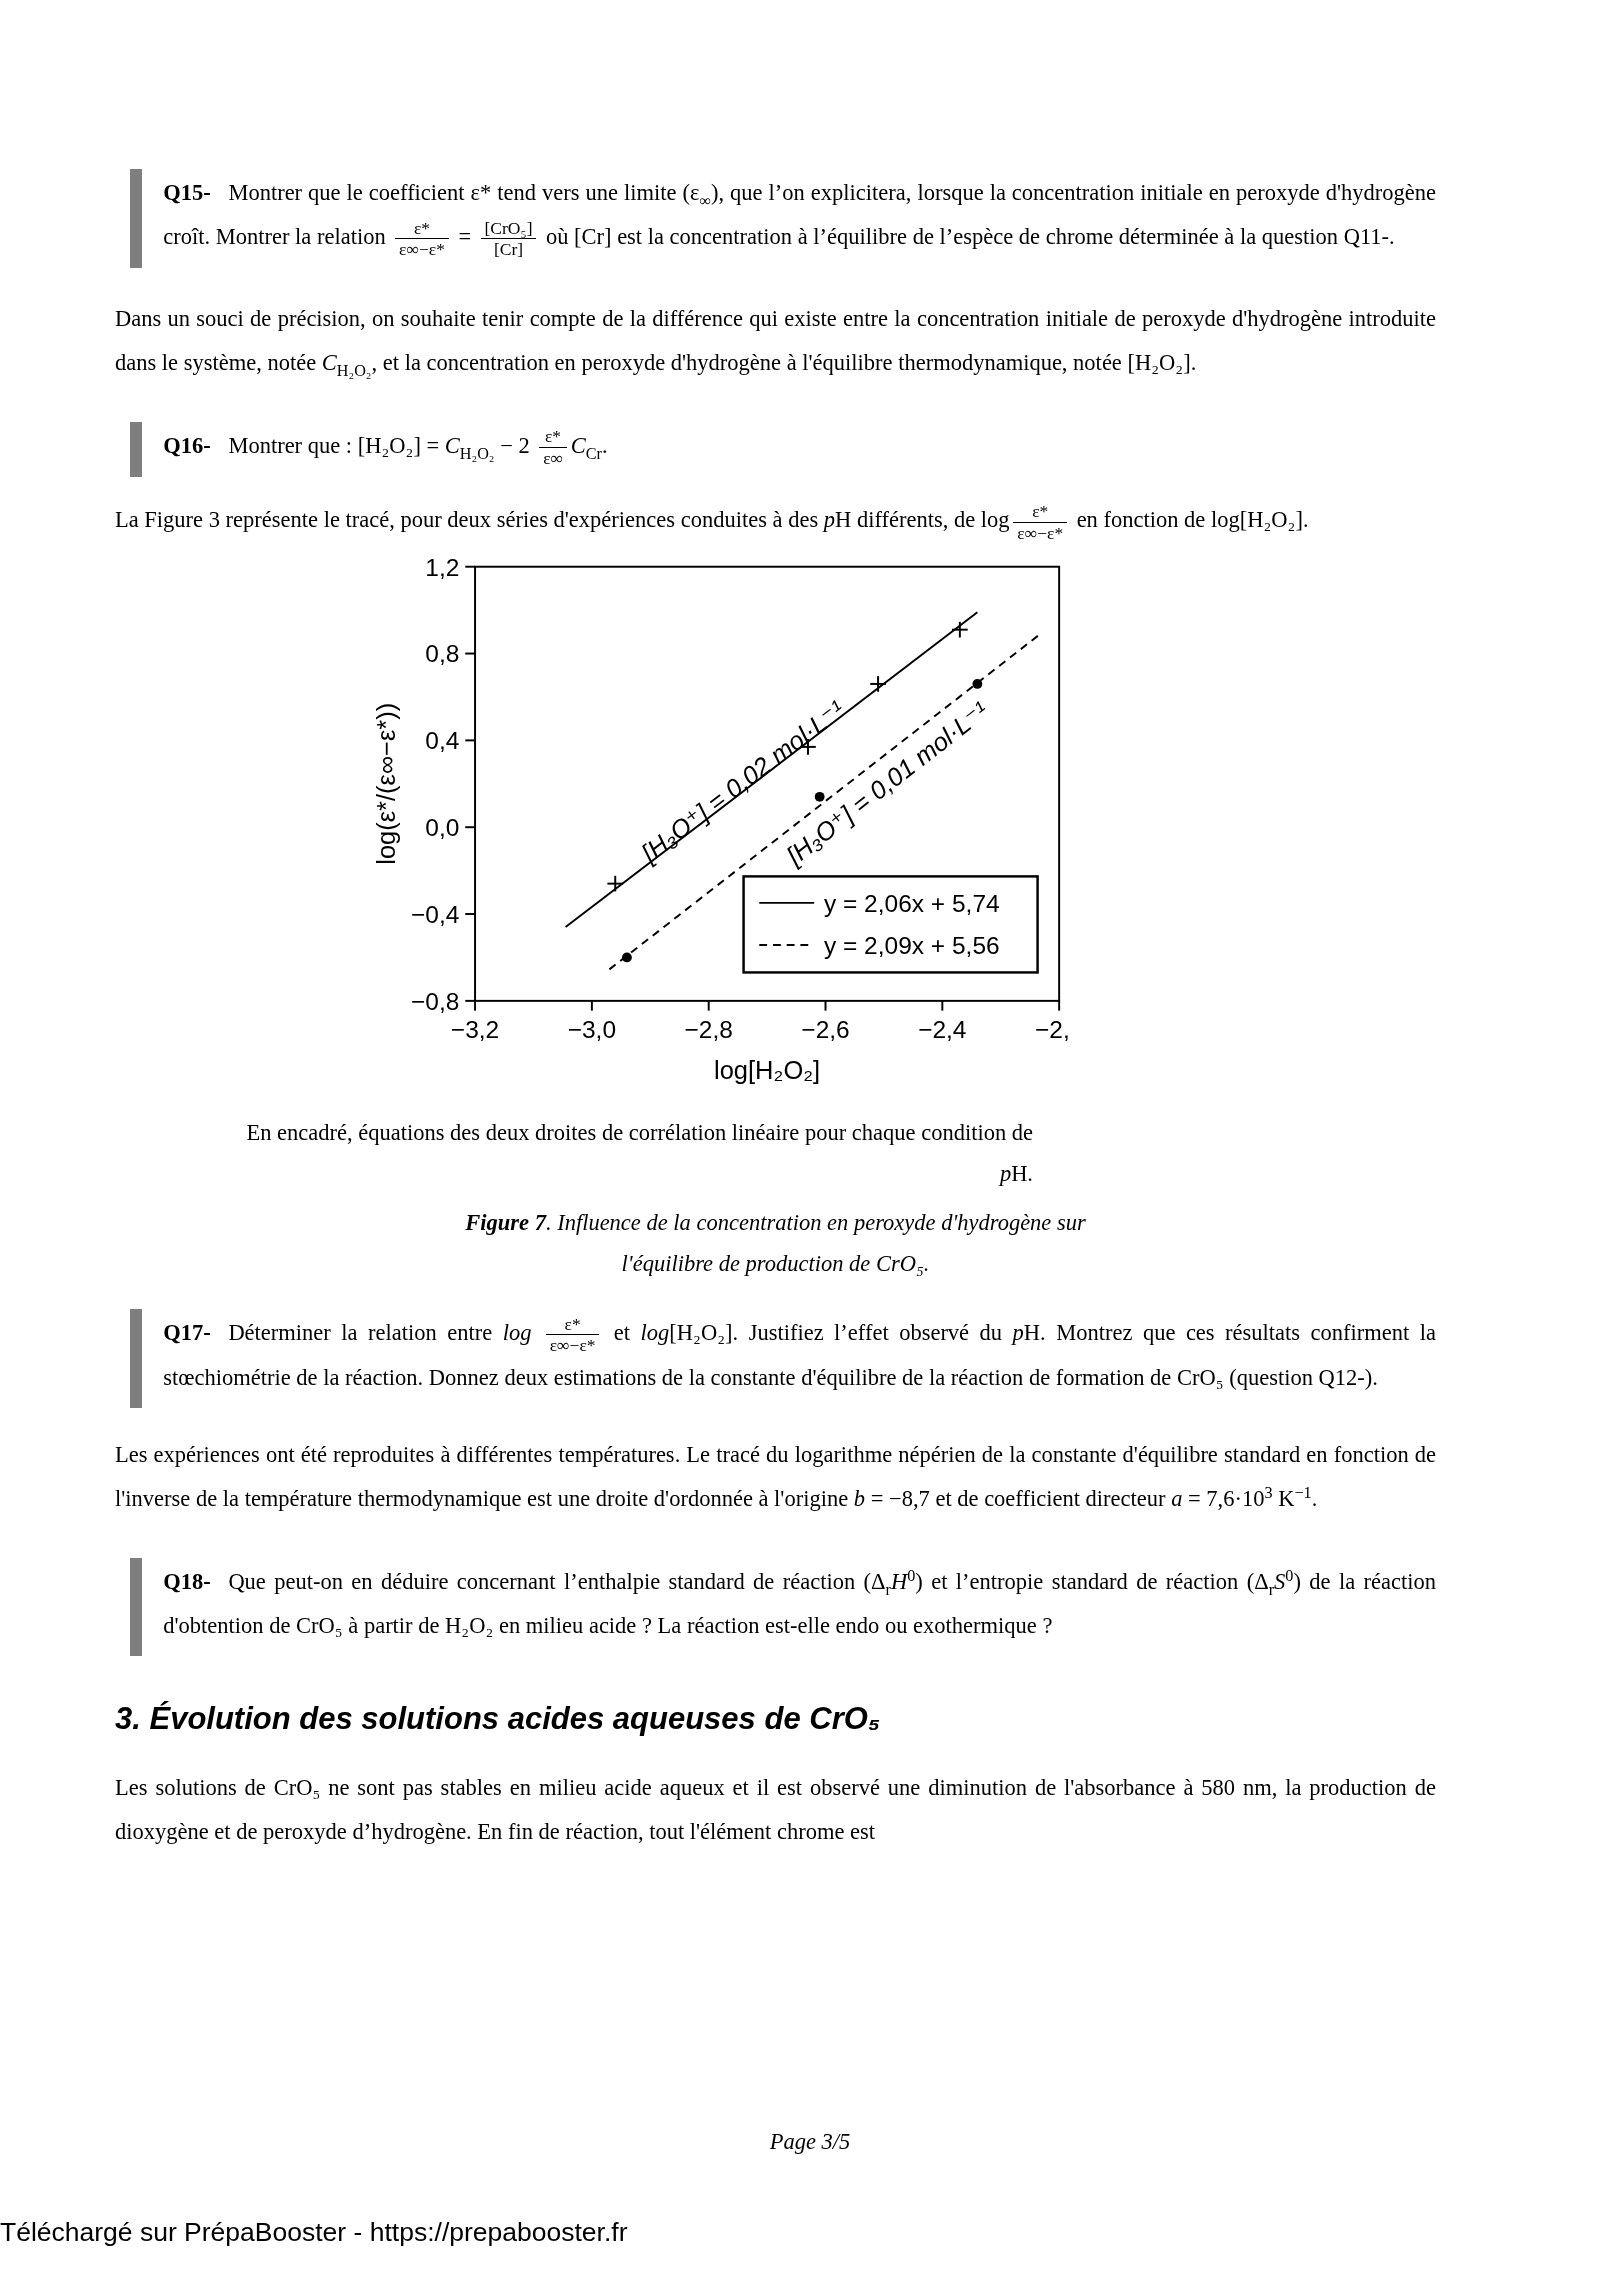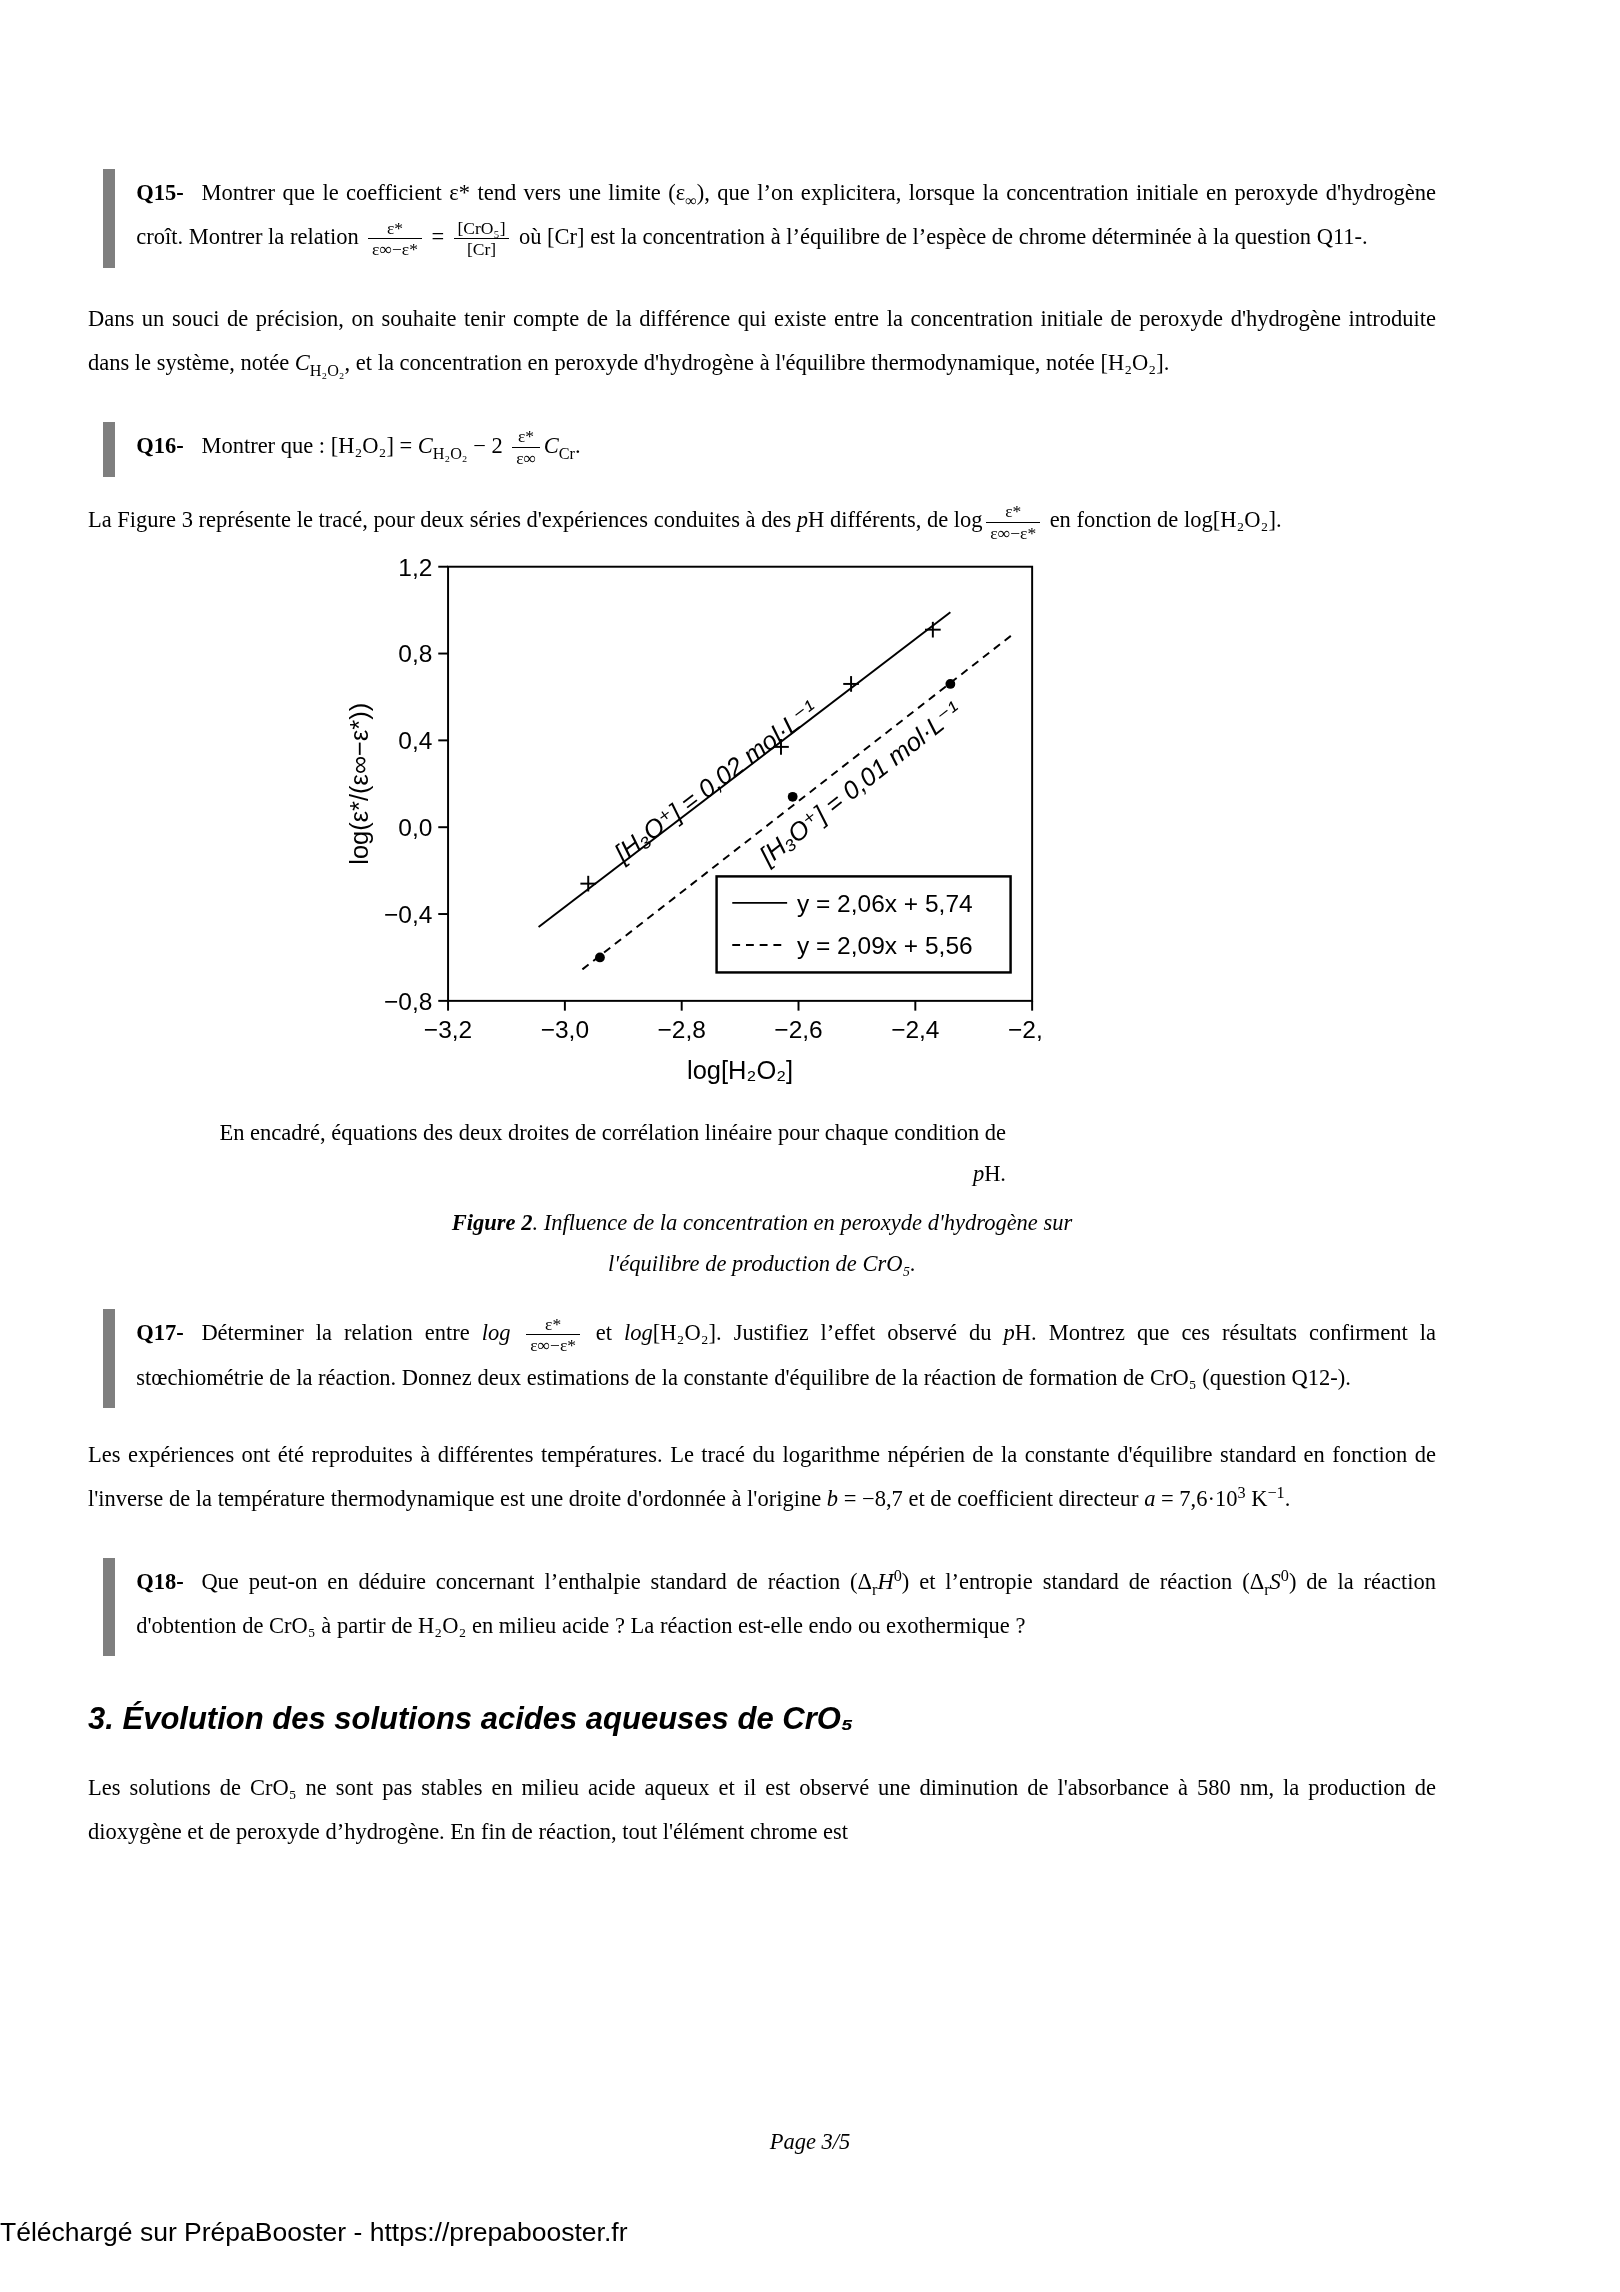--- a/index.html
+++ b/index.html
@@ -8,21 +8,21 @@
     width:1620px;
     height:2293px;
     background:#ffffff;
     color:#000;
     font-family:"Liberation Serif","DejaVu Serif",serif;
     font-size:22.5px;
     overflow:hidden;
   }
   .content{
     box-sizing:border-box;
-    padding:169px 184px 0 88px;
+    padding:169px 184px 0 115px;
   }
   p{margin:0;}
   .body{
     text-align:justify;
     line-height:44px;
   }
   .qblock{
     margin-left:14.7px;
     border-left:12.7px solid #7f7f7f;
     padding:2px 0 7.8px 21.6px;
@@ -146,21 +146,21 @@
             <text transform="translate(507.2800000000001 214.9005) rotate(-37.9)" text-anchor="middle" font-size="26" font-style="italic" dy="34">[H₃O⁺] = 0,01 mol·L⁻¹</text>
             <rect x="376" y="330" width="300" height="98" fill="#fff" stroke="#000" stroke-width="2.5"></rect>
             <line x1="392" y1="357" x2="448" y2="357" stroke="#000" stroke-width="2"></line>
             <text x="458" y="366" font-size="25">y = 2,06x + 5,74</text>
             <line x1="392" y1="400" x2="448" y2="400" stroke="#000" stroke-width="2" stroke-dasharray="8 6"></line>
             <text x="458" y="409" font-size="25">y = 2,09x + 5,56</text>
           </svg>
       </div>
       <div class="chart-note">En encadré, équations des deux droites de corrélation linéaire pour chaque condition de <span class="it">p</span>H.</div>
       <figcaption>
-        <div><span class="bi">Figure 2</span><span class="it">. Influence de la concentration en peroxyde d'hydrogène sur</span></div>
+        <div><span class="bi">Figure 7</span><span class="it">. Influence de la concentration en peroxyde d'hydrogène sur</span></div>
         <div><span class="it">l'équilibre de production de CrO₅.</span></div>
       </figcaption>
     </figure>
 
     <p class="qblock mt26"><b class="qlabel">Q17-</b><span>Déterminer la relation entre <span class="it">log </span><span class="frac"><span class="num">ε*</span><span class="den">ε∞−ε*</span></span> et <span class="it">log</span>[H₂O₂]. Justifiez l’effet observé du <span class="it">p</span>H. Montrez que ces résultats confirment la stœchiométrie de la réaction. Donnez deux estimations de la constante d'équilibre de la réaction de formation de CrO₅ (question Q12-).</span></p>
 
     <p class="body mt26">Les expériences ont été reproduites à différentes températures. Le tracé du logarithme népérien de la constante d'équilibre standard en fonction de l'inverse de la température thermodynamique est une droite d'ordonnée à l'origine <span class="it">b</span> = −8,7 et de coefficient directeur <span class="it">a</span> = 7,6·10<span class="sp">3</span> K<span class="sp">−1</span>.</p>
 
     <p class="qblock mt24"><b class="qlabel">Q18-</b><span>Que peut-on en déduire concernant l’enthalpie standard de réaction (Δ<span class="sb">r</span><span class="it">H</span><span class="sp">0</span>) et l’entropie standard de réaction (Δ<span class="sb">r</span><span class="it">S</span><span class="sp">0</span>) de la réaction d'obtention de CrO₅ à partir de H₂O₂ en milieu acide ? La réaction est-elle endo ou exothermique ?</span></p>
 

